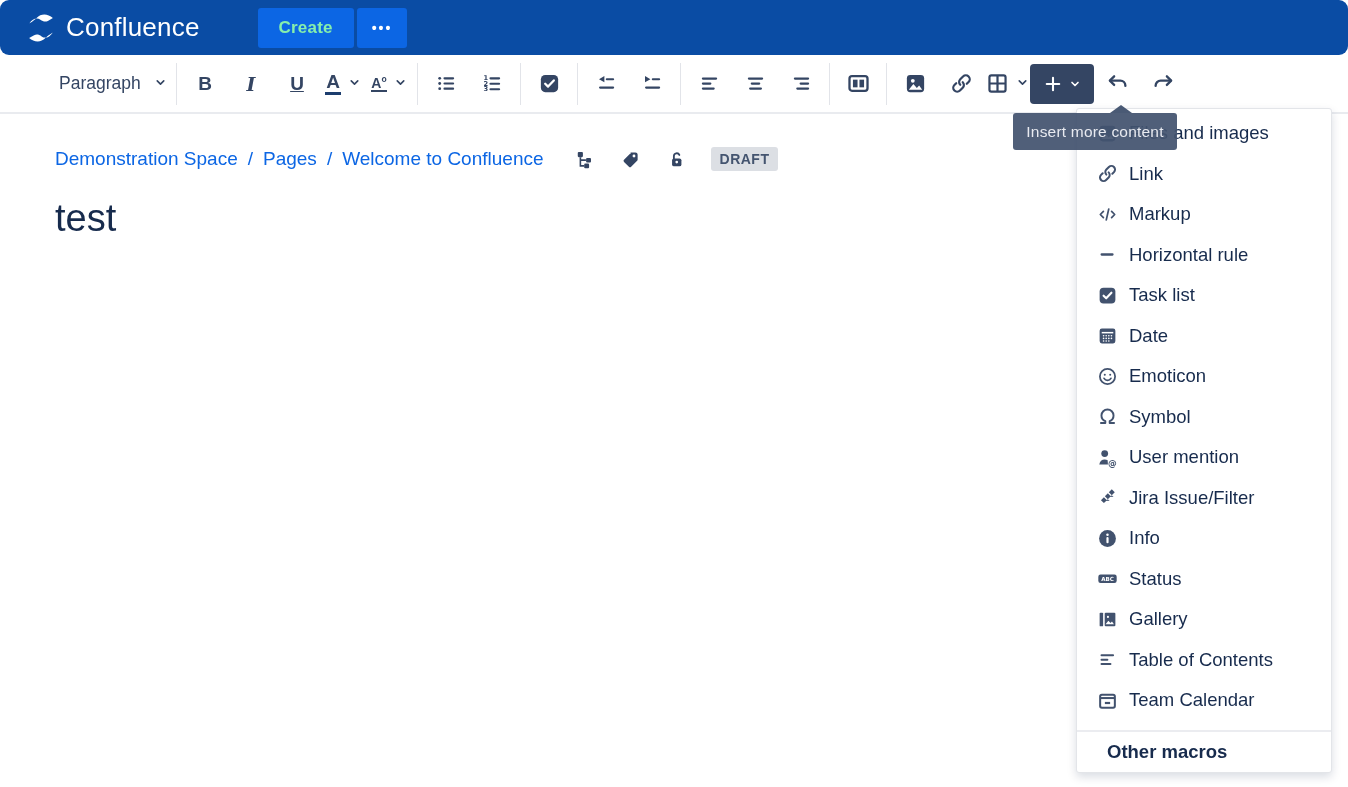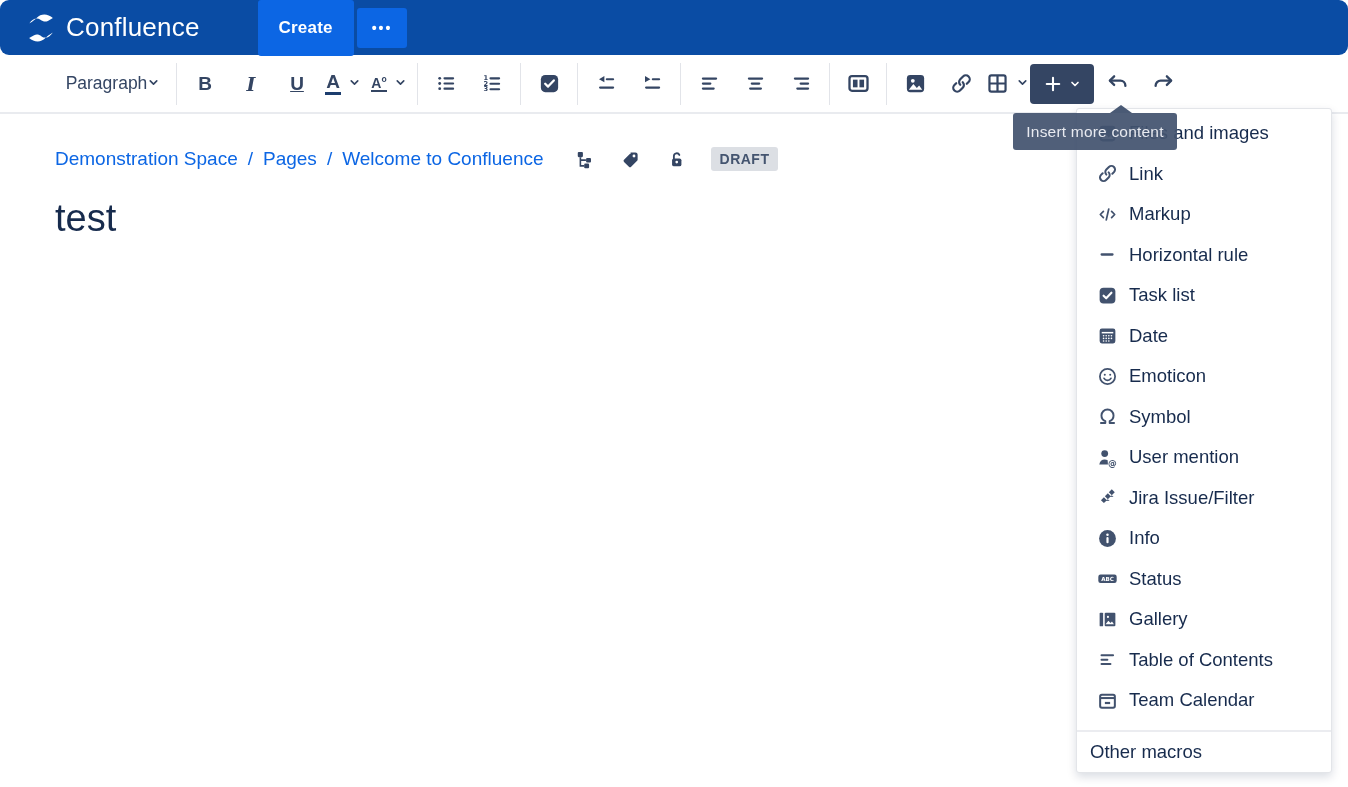--- a/index.html
+++ b/index.html
@@ -14,42 +14,42 @@
     height:55px; background:#0A4CA4; display:flex; align-items:center;
     padding:0 16px 0 26px; color:#fff;border-radius:9px;
   }
   .brand { display:flex; align-items:center; gap:10px; margin-right:28px; cursor:pointer; }
   .brand svg { width:30px; height:30px; }
   .brand-text { font-size:26px; font-weight:500; letter-spacing:.2px; }
   .nav-items { display:flex; align-items:center; gap:36px; font-size:18px; letter-spacing:.4px; }
   .nav-item { display:flex; align-items:center; gap:9px; cursor:pointer; white-space:nowrap; }
   .nav-item svg { width:13px; height:13px; }
   .create-btn {
-    margin-left:30px; background:#0C66E4; color:#ffffff; border:none; cursor:pointer;
-    font-family:inherit; font-weight:700; font-size:17px; padding:0 21px; height:56px;
+    margin-left:30px; background:#0C66E4; color:#86efac; border:none; cursor:pointer;
+    font-family:inherit; font-weight:700; font-size:17px; padding:0 21px; height:40px;
     border-radius:3px; letter-spacing:.2px;
   }
   .more-btn {
     margin-left:3px; background:#0C66E4; color:#fff; border:none; cursor:pointer;
     height:40px; padding:0 15px; border-radius:3px; font-size:14px; font-weight:700;
     letter-spacing:2px; display:flex; align-items:center;
   }
 
   
   .toolbar {
     height:59px; display:flex; align-items:center; padding-left:55px;
     border-bottom:2px solid #E9EBEF; color:#344563; background:#fff;
   }
   .tb-btn {
     height:40px; min-width:46px; display:flex; align-items:center; justify-content:center;
     border-radius:3px; cursor:pointer; flex:0 0 auto;
   }
   .tb-btn svg { width:23px; height:23px; }
   .chev svg { width:13px; height:13px; }
-  .para-btn { min-width:116px; justify-content:center; padding:0 4px; font-size:17.5px; }
+  .para-btn { min-width:116px; justify-content:space-between; padding:0 4px; font-size:17.5px; }
   .tb-divider { width:1px; height:42px; background:#E2E4E9; margin:0 5px; flex:0 0 auto; }
   .b-glyph { font-weight:800; font-size:19px; }
   .i-glyph { font-family:"DejaVu Serif", serif; font-style:italic; font-weight:600; font-size:19px; }
   .u-glyph { font-size:19px; font-weight:600; text-decoration:underline; }
   .a-color { font-size:19px; font-weight:700; line-height:1; border-bottom:3.5px solid #1D3E6E; padding:0 1px 1px; }
   .a-fmt { font-size:14px; font-weight:700; line-height:1; border-bottom:2.5px solid #344563; padding-bottom:1px; }
   .a-fmt sup { font-size:8.5px; }
   .combo { gap:7px; }
   .plus-btn { background:#344563; color:#fff; width:64px; border-radius:4px; gap:6px; }
   .plus-btn svg { width:20px; height:20px; }
@@ -86,21 +86,21 @@
     background:#fff; border:1px solid #E3E5E9; border-radius:3px;
     box-shadow:0 4px 10px rgba(9,30,66,.15); padding-top:4px;
   }
   .menu-item { height:40.5px; display:flex; align-items:center; padding-left:19px; cursor:pointer; }
   .mi-icon { width:22px; height:22px; margin-right:11px; color:#42526E;
     display:flex; align-items:center; justify-content:center; }
   .mi-icon svg { width:21px; height:21px; display:block; }
   .mi-label { font-size:18.5px; color:#172B4D; white-space:nowrap; }
   .menu-footer {
     border-top:2px solid #EBECF0; margin-top:9px; height:42px; display:flex; align-items:center;
-    padding-left:13px; font-size:18.5px; color:#172B4D; cursor:pointer;
+    padding-left:30px; font-size:18.5px; color:#172B4D; cursor:pointer;font-weight:bold;
   }
 </style>
 </head>
 <body>
 
 <div class="nav">
   <div class="brand">
     <svg viewBox="0 0 24 24">
       <path d="M2.5 8.5c3-4.5 6.5-5 9-3.2 2 1.4 3.8 1.8 6 1L21.5 4c-4-3.5-9.5-3.8-13 0-1.7 1.8-6 4.5-6 4.5z" fill="#fff"></path>
       <path d="M21.5 15.5c-3 4.5-6.5 5-9 3.2-2-1.4-3.8-1.8-6-1L2.5 20c4 3.5 9.5 3.8 13 0 1.7-1.8 6-4.5 6-4.5z" fill="#fff"></path>

